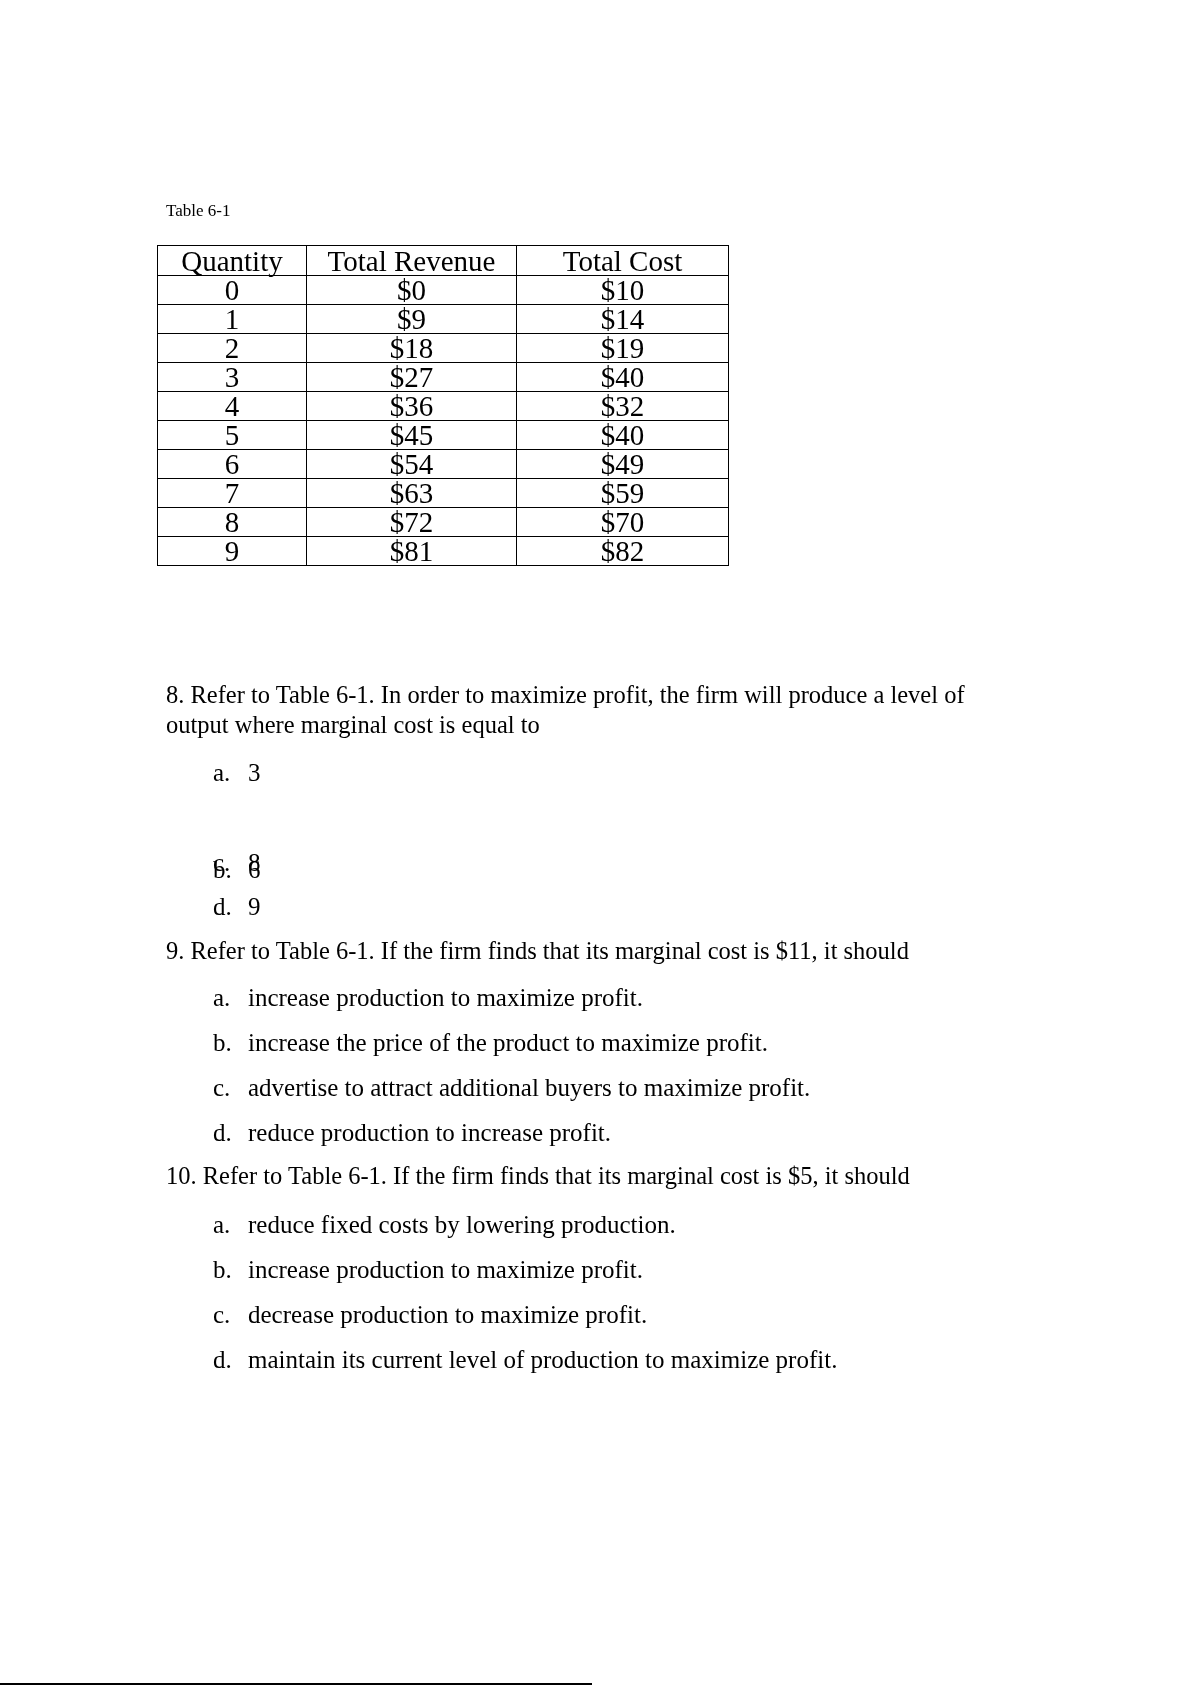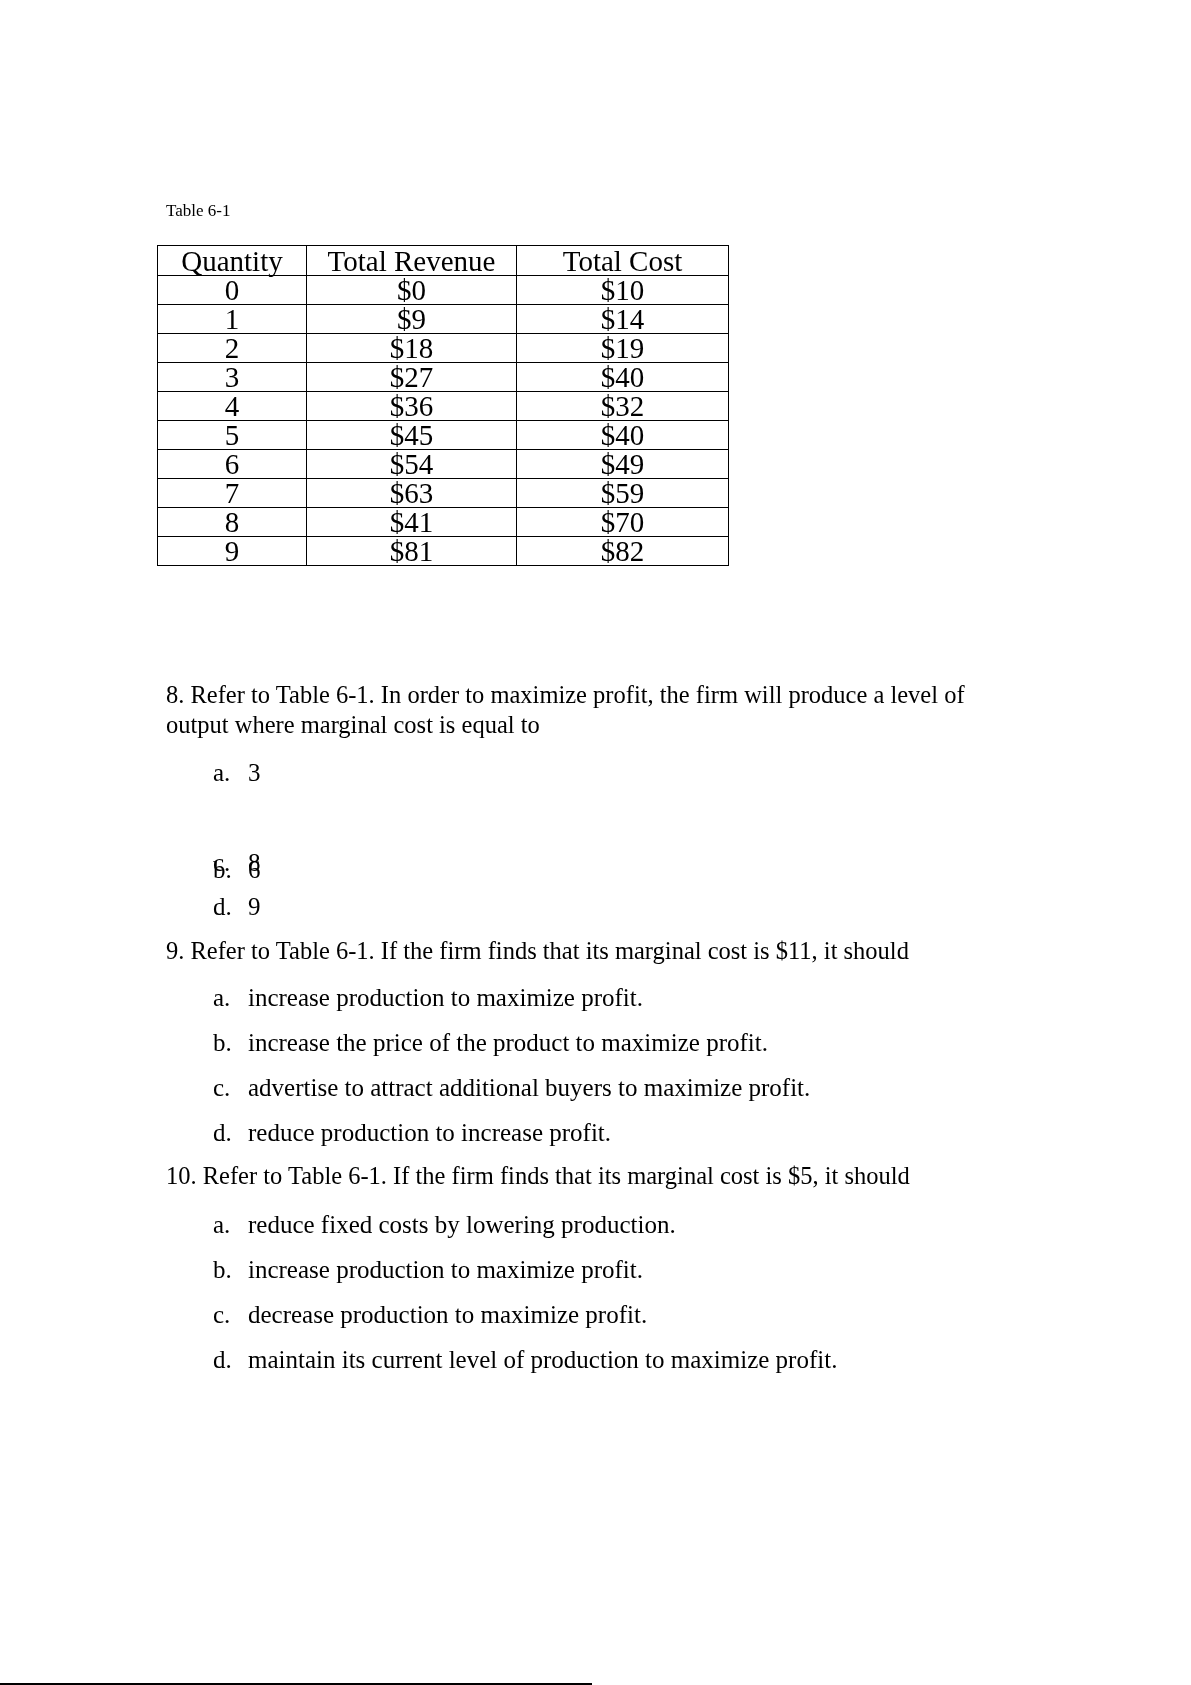--- a/index.html
+++ b/index.html
@@ -130,21 +130,21 @@
         <td>$54</td>
         <td>$49</td>
       </tr>
     <tr>
         <td>7</td>
         <td>$63</td>
         <td>$59</td>
       </tr>
     <tr>
         <td>8</td>
-        <td>$41</td>
+        <td>$72</td>
         <td>$70</td>
       </tr>
     <tr>
         <td>9</td>
         <td>$81</td>
         <td>$82</td>
       </tr>
   </tbody>
 </table>
 

